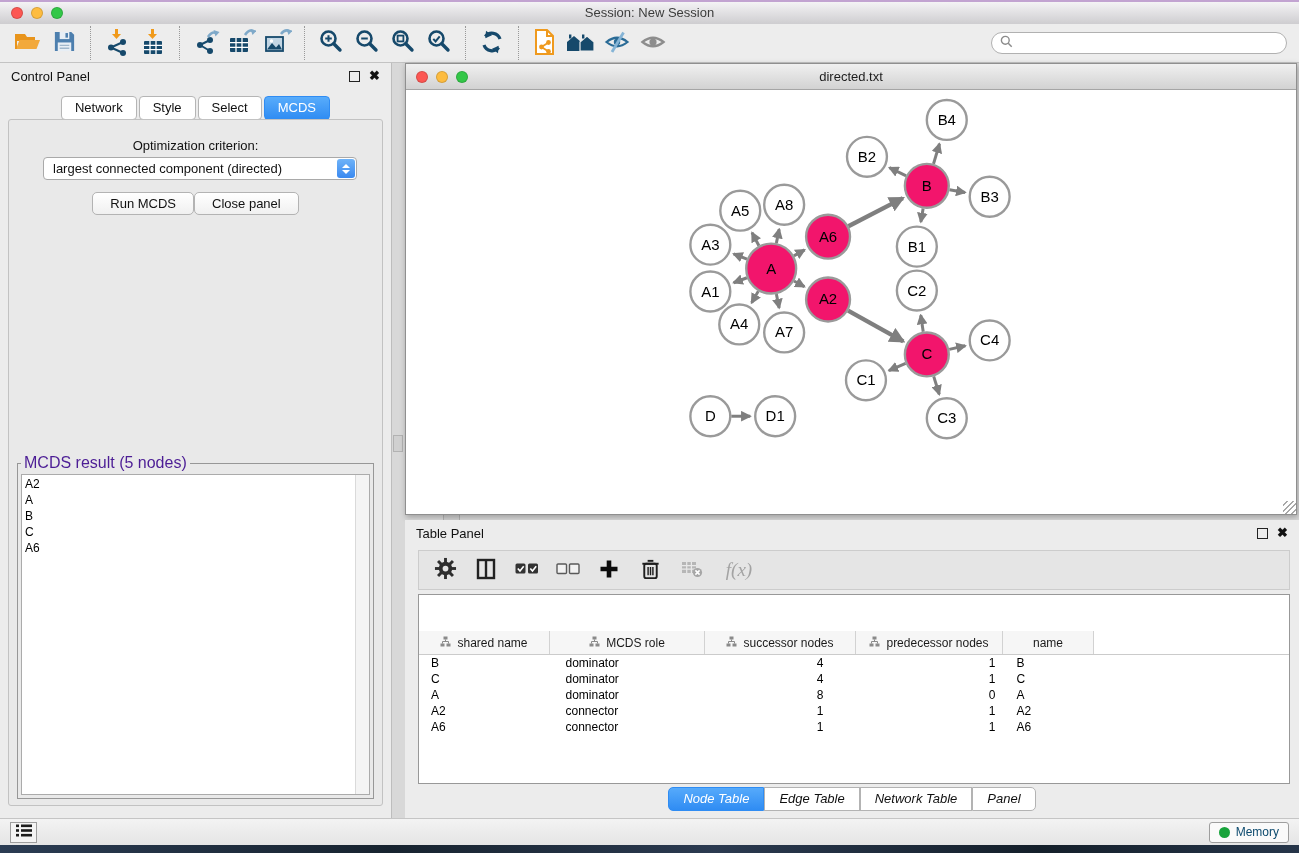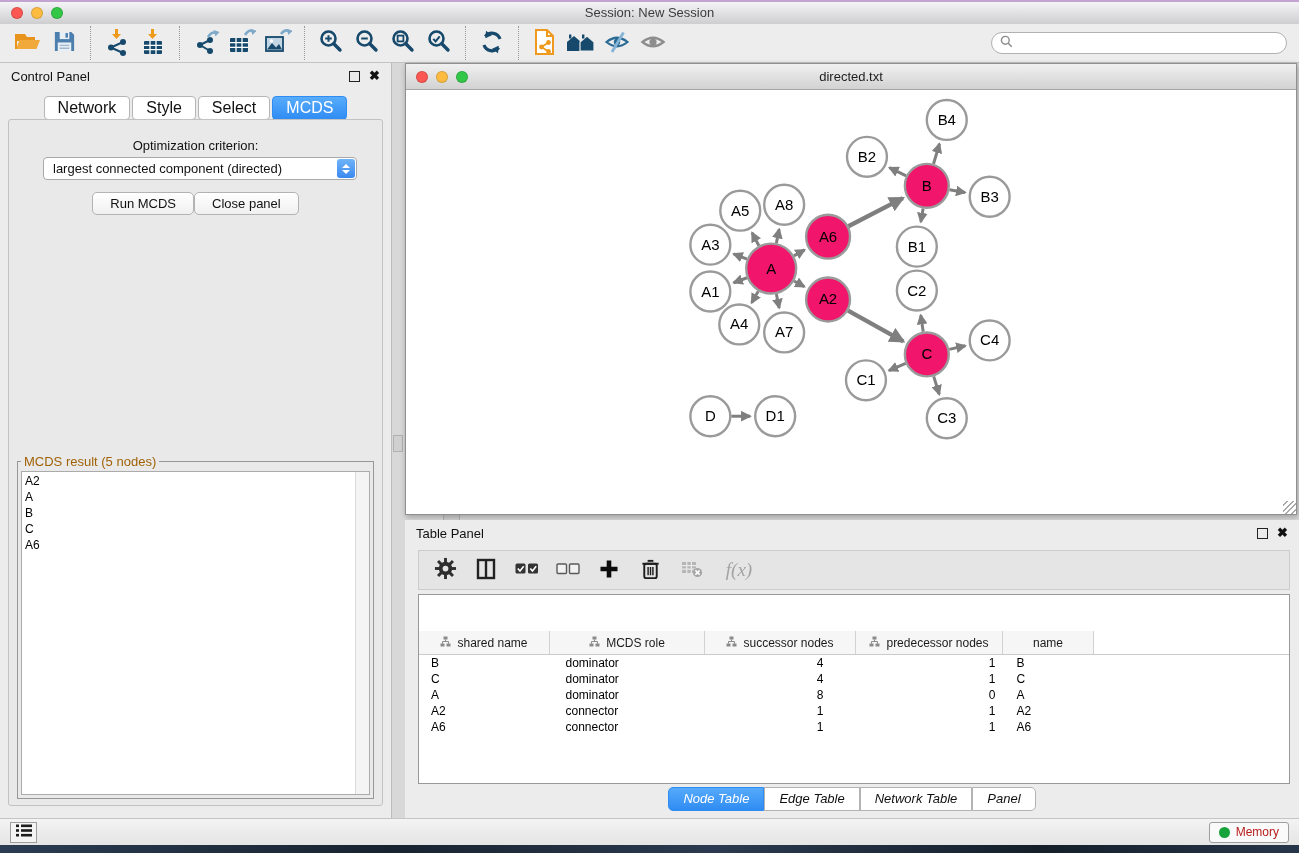--- a/index.html
+++ b/index.html
@@ -29,40 +29,40 @@
   .main{position:absolute;top:63px;left:0;right:0;bottom:35px;background:#d8d8d8;}
 
   
   .control-panel{position:absolute;left:0;top:0;width:391px;bottom:0;background:#ececec;
     border-right:1px solid #bdbdbd;}
   .panel-header{height:26px;display:flex;align-items:center;padding:0 11px;font-size:13px;color:#111;}
   .ph-icons{margin-left:auto;display:flex;gap:9px;align-items:center;}
   .float-btn{width:9px;height:9px;border:1.5px solid #222;background:transparent;}
   .close-btn{font-size:13px;font-weight:bold;color:#111;line-height:10px;}
   .ctl-tabs{position:absolute;top:33px;left:0;right:0;display:flex;justify-content:center;}
-  .ctab{background:#fff;border:1px solid #b5b5b5;padding:3px 13px;font-size:16px;color:#111;
+  .ctab{background:#fff;border:1px solid #b5b5b5;padding:3px 13px;font-size:13px;color:#111;
     border-radius:4px;margin:0 1px;line-height:16px;}
   .ctab.active{background:linear-gradient(#58acfb,#2f8cf3);border-color:#2f8cf3;color:#fff;}
   .ctl-content{position:absolute;left:8px;right:8px;top:56px;bottom:12px;background:#e9e9e9;
     border:1px solid #c2c2c2;border-radius:3px;}
   .opt-label{position:absolute;top:18px;width:100%;text-align:center;font-size:13px;color:#111;}
   .select{position:absolute;top:37px;left:34px;right:25px;height:23px;background:#fff;
     border:1px solid #a9a9a9;border-radius:4px;font-size:13px;line-height:21px;padding-left:9px;
     box-sizing:border-box;color:#111;}
   .stepper{position:absolute;right:1px;top:1px;bottom:1px;width:18px;border-radius:3px;
     background:linear-gradient(#6fb3f8,#3a89f0);display:flex;flex-direction:column;
     align-items:center;justify-content:center;gap:2px;}
   .tri-up{width:0;height:0;border-left:4px solid transparent;border-right:4px solid transparent;border-bottom:4px solid #fff;}
   .tri-down{width:0;height:0;border-left:4px solid transparent;border-right:4px solid transparent;border-top:4px solid #fff;}
   .btn-row{position:absolute;top:72px;width:100%;display:flex;justify-content:center;}
   .std-btn{height:23px;padding:0 17px;font-size:13px;background:linear-gradient(#ffffff,#f0f0f0);
     border:1px solid #b3b3b3;border-radius:5px;color:#111;font-family:inherit;}
   .result{position:absolute;left:8px;right:8px;top:334px;bottom:6px;border:1px solid #979797;
     margin:0;padding:0;}
-  .result legend{font-size:13px;color:#a16207;margin-left:3px;padding:0 3px;}
+  .result legend{font-size:16px;color:#4c1d95;margin-left:3px;padding:0 3px;}
   .listbox{position:absolute;left:3px;right:3px;top:2px;bottom:3px;background:#fff;
     border:1px solid #ababab;overflow:hidden;}
   .result-items{position:absolute;left:3px;top:1px;font-size:12px;line-height:16px;color:#000;}
   .result-scroll{position:absolute;top:0;bottom:0;right:0;width:13px;background:#f4f4f4;border-left:1px solid #dadada;}
 
   
   .vgrip{position:absolute;left:393px;top:372px;width:8px;height:15px;background:#d0d0d0;border:1px solid #b2b2b2;}
   .hgrip{position:absolute;left:443px;top:451px;width:15px;height:6px;background:#d0d0d0;border:1px solid #b2b2b2;}
 
   
@@ -98,21 +98,21 @@
   .ttab:last-child{border-radius:0 5px 5px 0;}
   .ttab.active{background:linear-gradient(#56aafb,#2f8cf3);border-color:#2f8cf3;color:#fff;}
 
   
   .statusbar{position:absolute;left:0;right:0;bottom:8px;height:27px;
     background:linear-gradient(#f3f3f3,#e5e5e5);border-top:1px solid #c5c5c5;
     display:flex;align-items:center;padding:0 10px;box-sizing:border-box;}
   .list-btn{width:27px;height:21px;border:1px solid #9e9e9e;background:#f4f4f4;display:flex;
     align-items:center;justify-content:center;padding:0;}
   .memory-btn{margin-left:auto;height:21px;border:1px solid #9e9e9e;border-radius:3px;background:#fafafa;
-    display:flex;align-items:center;gap:6px;padding:0 9px;font-size:12px;color:#b91c1c;font-family:inherit;}
+    display:flex;align-items:center;gap:6px;padding:0 9px;font-size:12px;color:#0c4a6e;font-family:inherit;}
   .mem-dot{width:11px;height:11px;border-radius:50%;background:#17a33b;}
   .desktop{position:absolute;left:0;right:0;bottom:0;height:8px;
     background:linear-gradient(90deg,#2b3c53,#17232f 30%,#2b3a50 55%,#141f2a 80%,#263549);}
 </style>
 </head>
 <body>
 
 <div class="app">
 
   <div class="titlebar">

